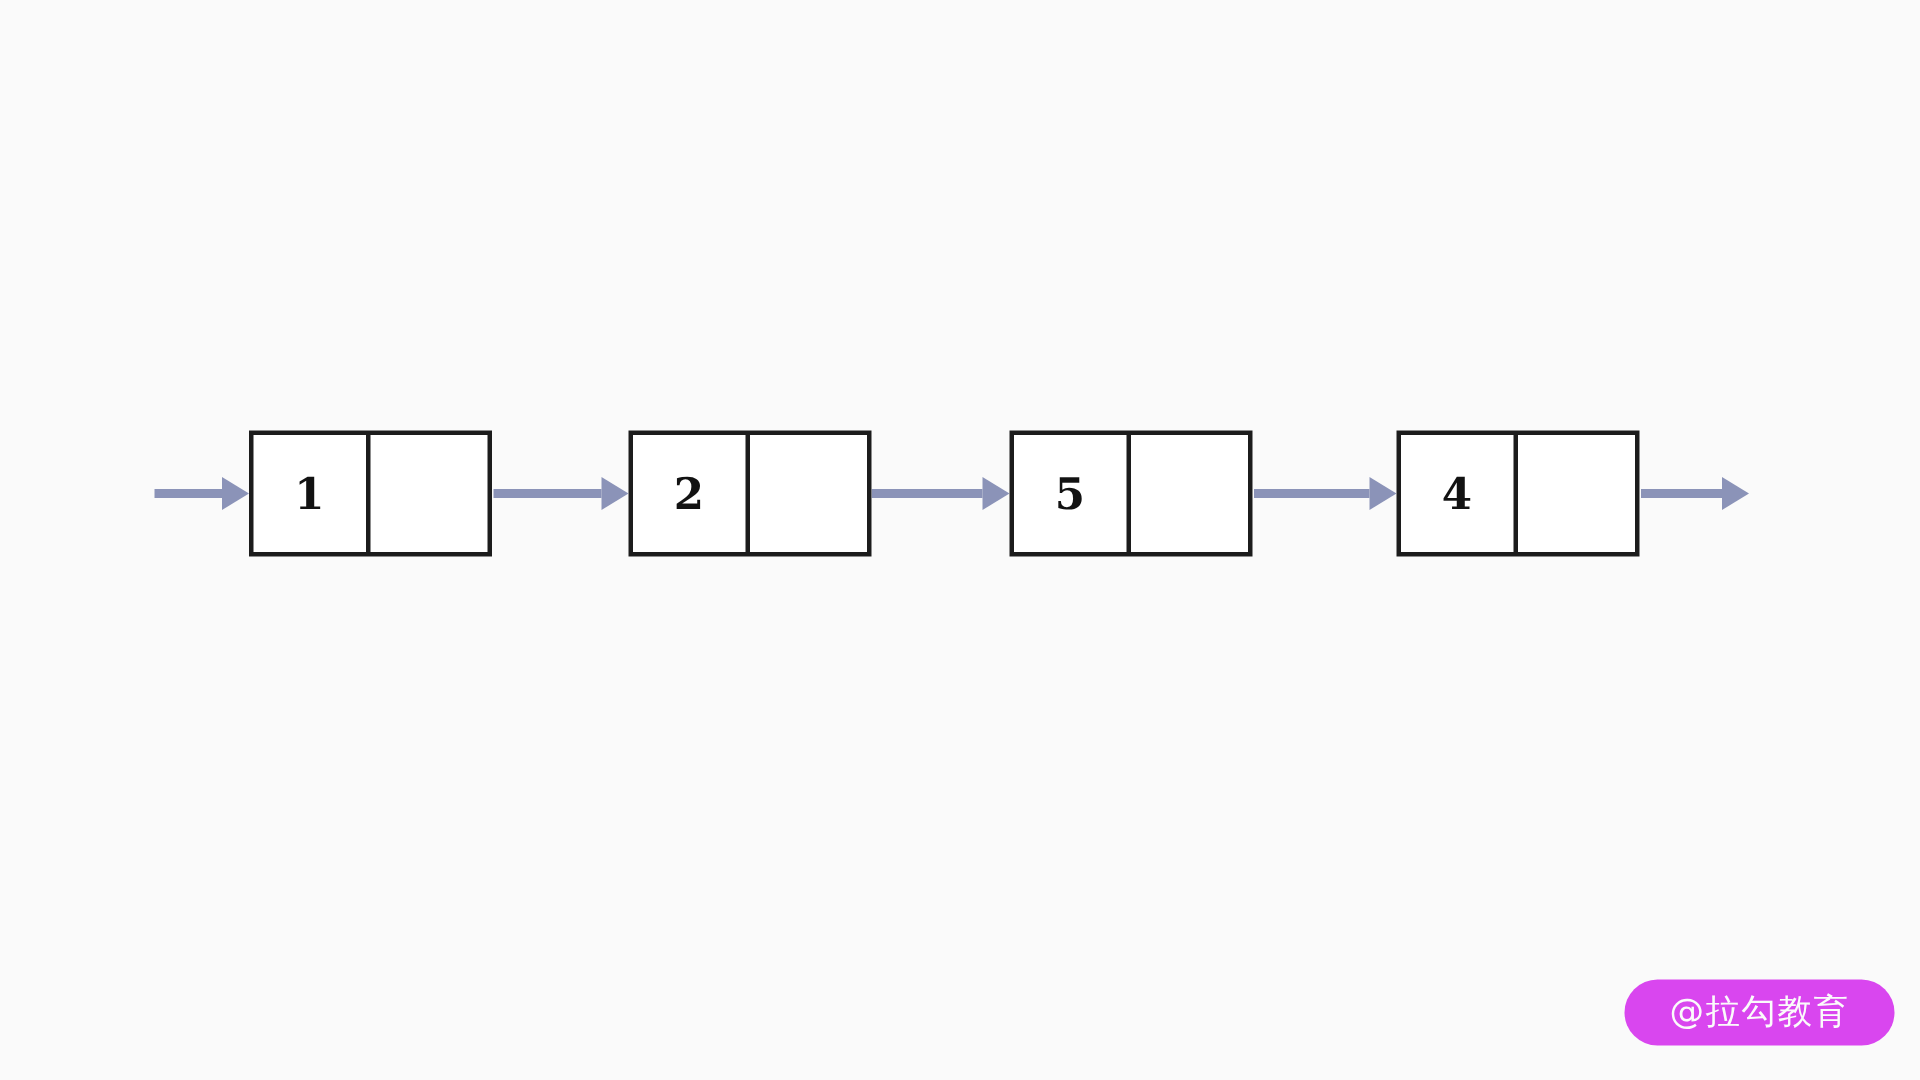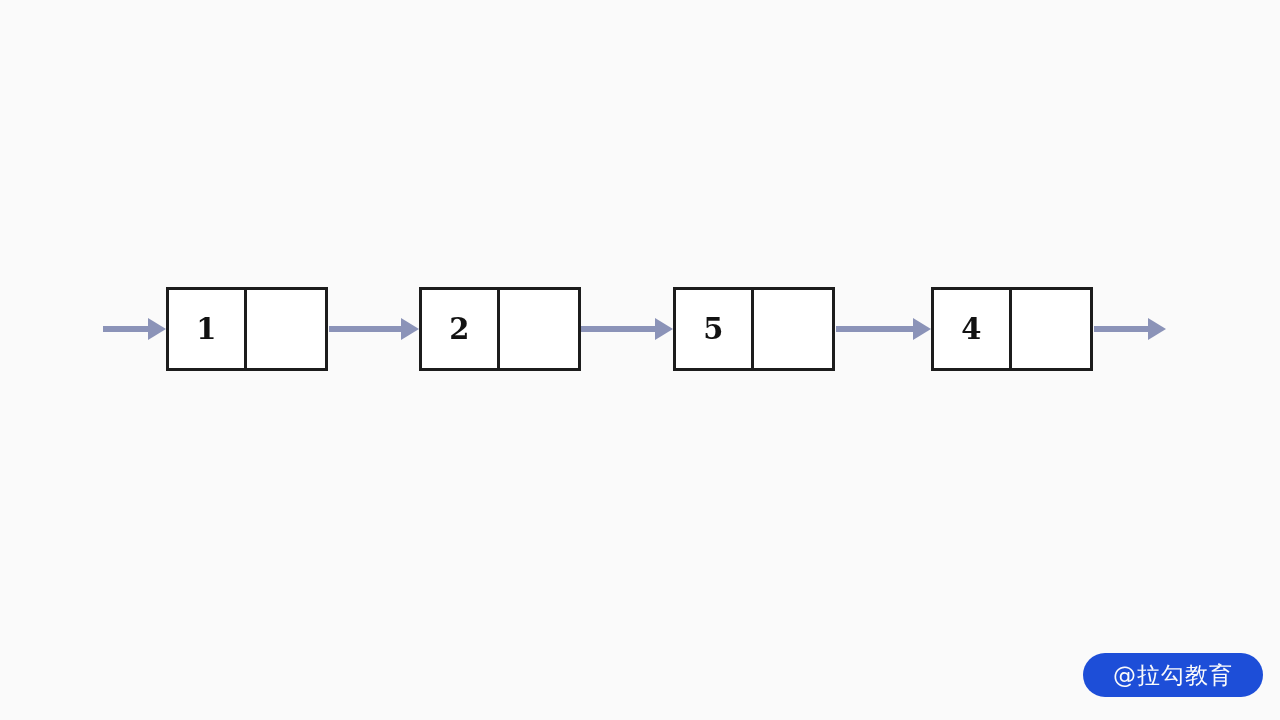--- a/index.html
+++ b/index.html
@@ -161,17 +161,17 @@
         <div class="cell-next"></div>
       </div>
       <div class="node" style="left: 931px; width: 162px; height: 84px; border-color: rgb(28, 28, 28); background: rgb(255, 255, 255);">
         <div class="cell-data" style="border-right-color: rgb(28, 28, 28);">
           <span class="node-value">4</span>
         </div>
         <div class="cell-next"></div>
       </div>
     </div>
 
-  <div class="watermark" style="background: #1d4ed8;">
+  <div class="watermark" style="background: #d946ef;">
     <span class="watermark-text" style="color: rgb(251, 251, 251);">@拉勾教育</span>
   </div>
 
 </div>
 
 </body></html>

